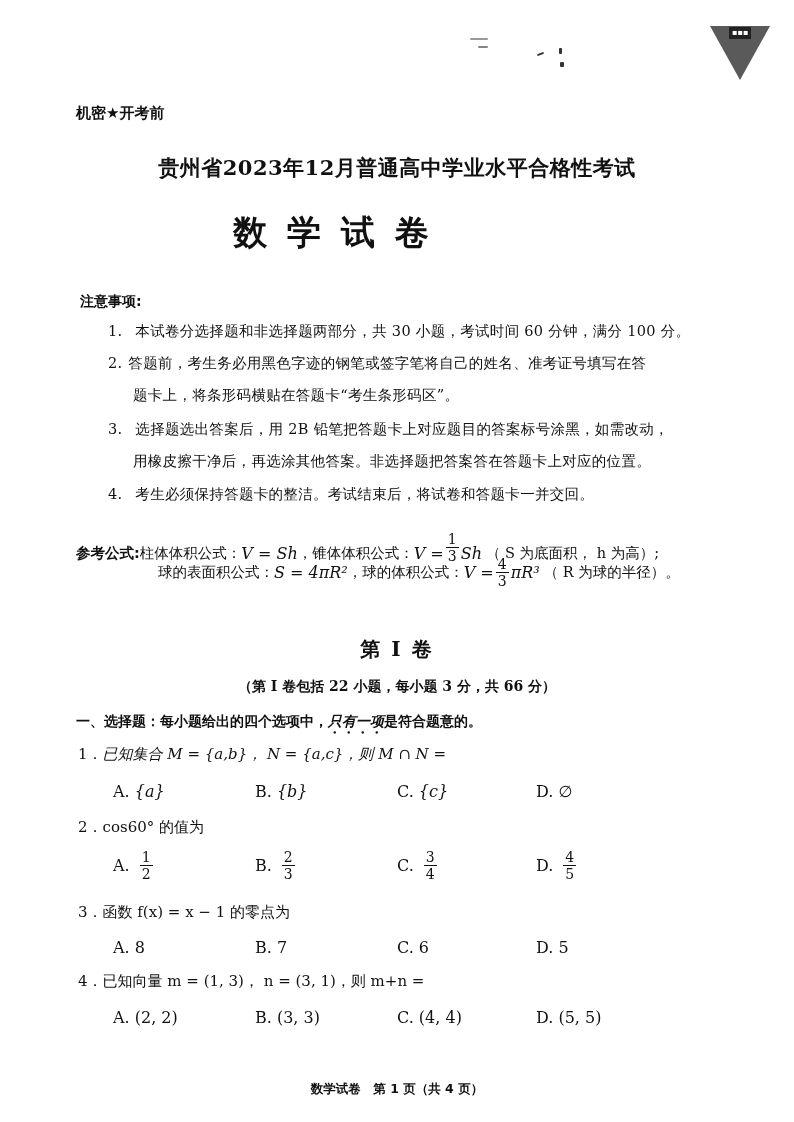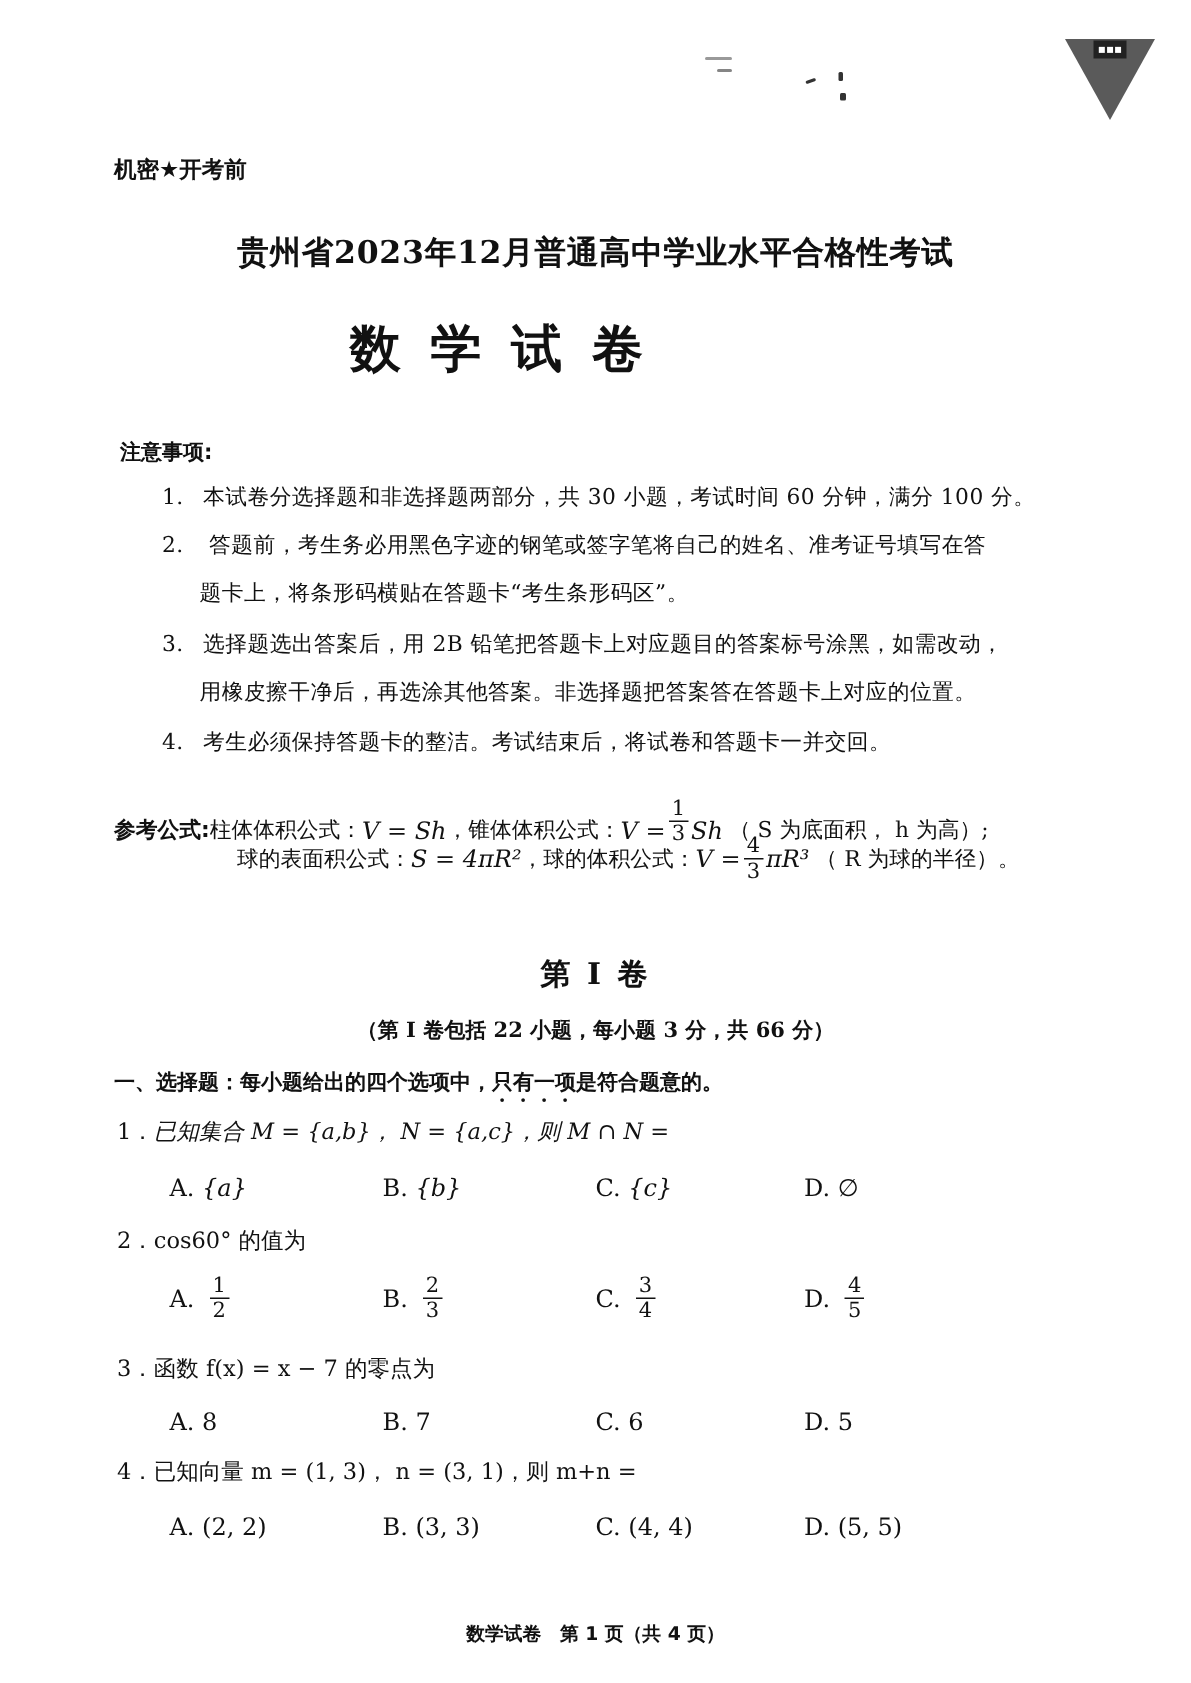--- a/index.html
+++ b/index.html
@@ -8,21 +8,21 @@
   .abs { position:absolute; }
   .bold { font-weight:bold; }
   .sans { font-family:"DejaVu Sans","Liberation Sans",sans-serif; }
   .i { font-style:italic; }
   .frac { display:inline-flex; flex-direction:column; align-items:center; vertical-align:middle; line-height:1; margin:0 2px; font-size:14px; }
   .frac .num { border-bottom:1px solid #111; padding:0 2px 1px; }
   .frac .den { padding-top:1px; }
   .opt { position:absolute; font-size:16px; }
   .q { position:absolute; left:78px; font-size:15px; }
   .notice-item { position:absolute; font-size:14.5px; letter-spacing:0.3px; }
-  .emph { text-emphasis: dot; -webkit-text-emphasis: dot; text-emphasis-position: under; -webkit-text-emphasis-position: under; }
+  .emph { text-emphasis: dot; -webkit-text-emphasis: dot; text-emphasis-position: under; font-style: italic; -webkit-text-emphasis-position: under; }
   .badge { position:absolute; left:710px; top:26px; width:0; height:0;
            border-left:30px solid transparent; border-right:30px solid transparent; border-top:54px solid #5a5a5a; }
   .badge-inner { position:absolute; left:729px; top:27px; width:22px; height:12px; background:#222; color:#fff; font-size:8px; text-align:center; line-height:12px; }
   .scribble { position:absolute; background:#333; border-radius:1px; }
 </style>
 </head>
 <body>
 
 <div class="scribble" style="left:470px;top:38px;width:18px;height:2px;opacity:.5"></div>
 <div class="scribble" style="left:478px;top:46px;width:10px;height:2px;opacity:.6"></div>
@@ -38,21 +38,21 @@
 <div class="abs bold" style="left:0;width:666px;top:210px;text-align:center;font-size:34px;letter-spacing:4px;">数 学 试 卷</div>
 
 <div class="abs bold sans" style="left:80px;top:293px;font-size:14px;">注意事项:</div>
 
 <div class="notice-item" style="left:108px;top:322px;">
   <span>1.</span>
   <span style="margin-left:8px">本试卷分选择题和非选择题两部分，共 30 小题，考试时间 60 分钟，满分 100 分。</span>
 </div>
 <div class="notice-item" style="left:108px;top:354px;">
   <span>2.</span>
-  <span style="margin-left:12px">答题前，考生务必用黑色字迹的钢笔或签字笔将自己的姓名、准考证号填写在答</span>
+  <span style="margin-left:1px">答题前，考生务必用黑色字迹的钢笔或签字笔将自己的姓名、准考证号填写在答</span>
 </div>
 <div class="notice-item" style="left:133px;top:386px;">题卡上，将条形码横贴在答题卡“考生条形码区”。</div>
 <div class="notice-item" style="left:108px;top:420px;">
   <span>3.</span>
   <span style="margin-left:8px">选择题选出答案后，用 2B 铅笔把答题卡上对应题目的答案标号涂黑，如需改动，</span>
 </div>
 <div class="notice-item" style="left:133px;top:452px;">用橡皮擦干净后，再选涂其他答案。非选择题把答案答在答题卡上对应的位置。</div>
 <div class="notice-item" style="left:108px;top:485px;">
   <span>4.</span>
   <span style="margin-left:8px">考生必须保持答题卡的整洁。考试结束后，将试卷和答题卡一并交回。</span>
@@ -124,21 +124,21 @@
   </div>
 <div class="opt" style="left:536px;top:850px;display:flex;align-items:center;">
     <span>D.</span>
     <span class="frac" style="margin-left:10px">
       <span class="num">4</span>
       <span class="den">5</span>
     </span>
   </div>
 
 <div class="q" style="top:903px;">
-  <span>3．</span><span>函数 f(x) = x − 7 的零点为</span>
+  <span>3．</span><span>函数 f(x) = x − 1 的零点为</span>
 </div>
 <div class="opt" style="left:113px;top:938px;"><span>A.</span> <span>8</span></div>
 <div class="opt" style="left:255px;top:938px;"><span>B.</span> <span>7</span></div>
 <div class="opt" style="left:397px;top:938px;"><span>C.</span> <span>6</span></div>
 <div class="opt" style="left:536px;top:938px;"><span>D.</span> <span>5</span></div>
 
 <div class="q" style="top:972px;">
   <span>4．</span><span>已知向量 m = (1, 3)， n = (3, 1)，则 m+n =</span>
 </div>
 <div class="opt" style="left:113px;top:1008px;"><span>A.</span> <span>(2, 2)</span></div>

